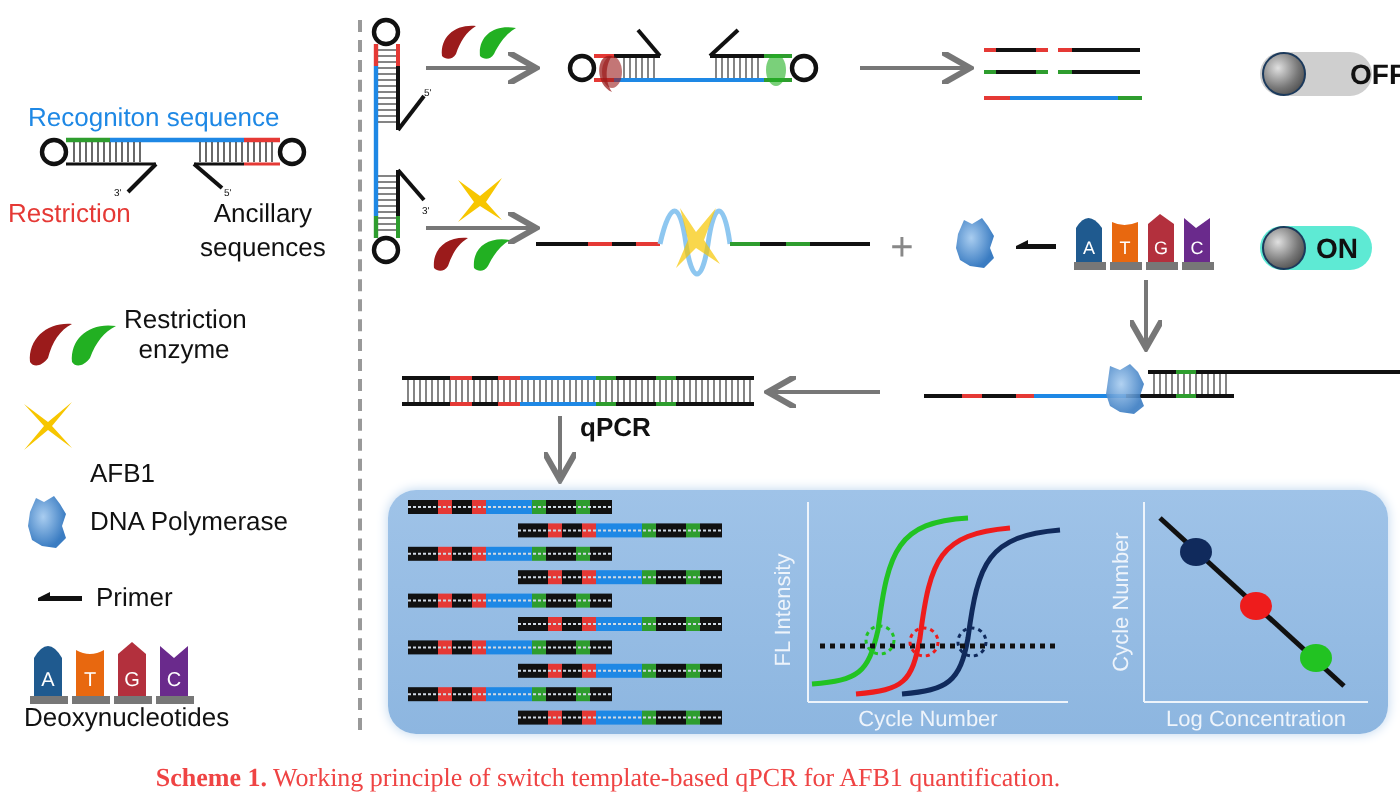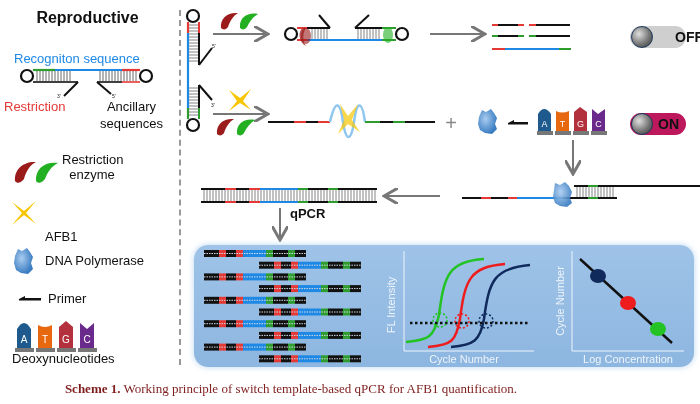--- a/index.html
+++ b/index.html
@@ -7,34 +7,33 @@
   .abs{position:absolute;}
   .t{position:absolute;white-space:nowrap;color:#111;}
   .legend-title{left:10px;top:8px;width:155px;text-align:center;font-weight:bold;font-size:16px;line-height:19px;}
   .recog{left:14px;top:51px;font-size:13px;color:#1e88e5;}
   .re-site{left:4px;top:98px;font-size:13px;line-height:17px;}
   .re-site .r{color:#e53935;}
   .re-site .g{color:#2e9d2e;}
   .ancil{left:100px;top:98px;font-size:13px;line-height:17px;text-align:center;}
   .leg-label{font-size:13px;color:#111;}
   .divider{left:179px;top:10px;width:0;height:355px;border-left:2px dashed #999;}
-  .caption{left:3px;top:381px;width:576px;text-align:center;font-family:"Liberation Serif",serif;font-size:13px;color:#7f1d1d;}
+  .caption{left:16px;top:381px;width:576px;text-align:center;font-family:"Liberation Serif",serif;font-size:13px;color:#ef4444;}
   .caption b{font-weight:bold;}
   .qpcr{left:290px;top:206px;font-weight:bold;font-size:13px;}
   .toggle{position:absolute;width:56px;height:22px;border-radius:11px;}
   .toggle .knob{position:absolute;left:1px;top:0px;width:22px;height:22px;border-radius:50%;background:radial-gradient(circle at 35% 35%,#e0e0e0,#777 55%,#333);border:1px solid #1c3a5c;box-sizing:border-box;}
   .toggle .lab{position:absolute;top:3px;font-weight:bold;font-size:14px;}
   .panel{left:194px;top:245px;width:500px;height:122px;border-radius:14px;background:linear-gradient(#9fc3e8,#8db6e0);box-shadow:0 0 6px #bcd5ee;}
   .axis-lbl{font-size:11px;color:#eef4fb;}
 </style>
 </head>
 <body>
 
 <div class="t legend-title">
-  <div>Reproductive</div>
 </div>
 <div class="t recog">Recogniton sequence</div>
 
 <svg class="abs" style="left:0;top:62px" width="180" height="40">
   <g>
     <circle cx="27" cy="14" r="6" fill="none" stroke="#111" stroke-width="2.2"></circle>
     <circle cx="146" cy="14" r="6" fill="none" stroke="#111" stroke-width="2.2"></circle>
     <line x1="33" y1="8" x2="55" y2="8" stroke="#2e9d2e" stroke-width="2.2"></line>
     <line x1="55" y1="8" x2="122" y2="8" stroke="#1e88e5" stroke-width="2.2"></line>
     <line x1="122" y1="8" x2="140" y2="8" stroke="#e53935" stroke-width="2.2"></line>
@@ -391,21 +390,21 @@
   </g>
   <line x1="100" y1="208" x2="100" y2="238" stroke="#777" stroke-width="2" marker-end="url(#arr)"></line>
 </svg>
 
 <div class="t qpcr">qPCR</div>
 
 <div class="toggle" style="left:630px;top:26px;background:#cfcfcf;">
   <div class="knob"></div>
   <div class="lab" style="left:25px;color:#111;margin-left:20px;">OFF</div>
 </div>
-<div class="toggle" style="left:630px;top:113px;background:#be185d;text-align:right;">
+<div class="toggle" style="left:630px;top:113px;background:#5eead4;text-align:right;">
   <div class="knob"></div>
   <div class="lab" style="left:28px;color:#111;">ON</div>
 </div>
 
 <div class="abs panel"></div>
 <svg class="abs" style="left:194px;top:245px" width="500" height="122">
   <g id="amplicons">
       <g>
         <rect x="10" y="5" width="15" height="7" fill="#111"></rect>
         <rect x="25" y="5" width="7" height="7" fill="#e53935"></rect>

